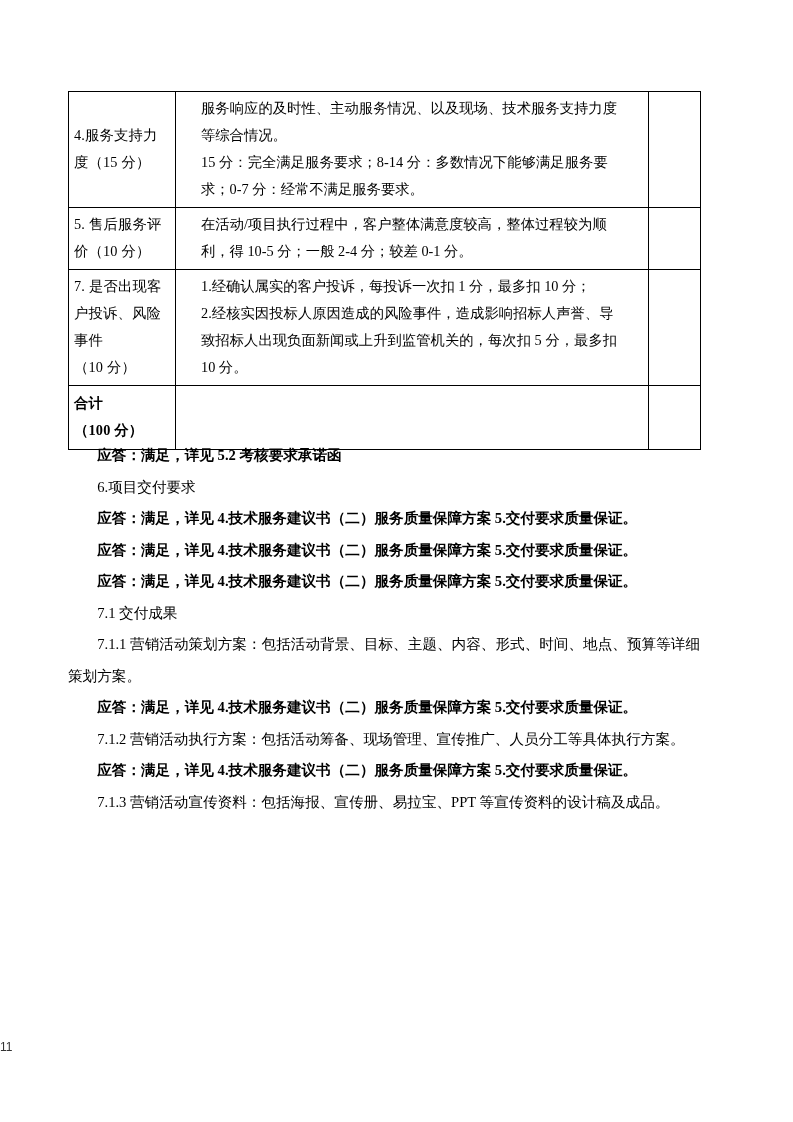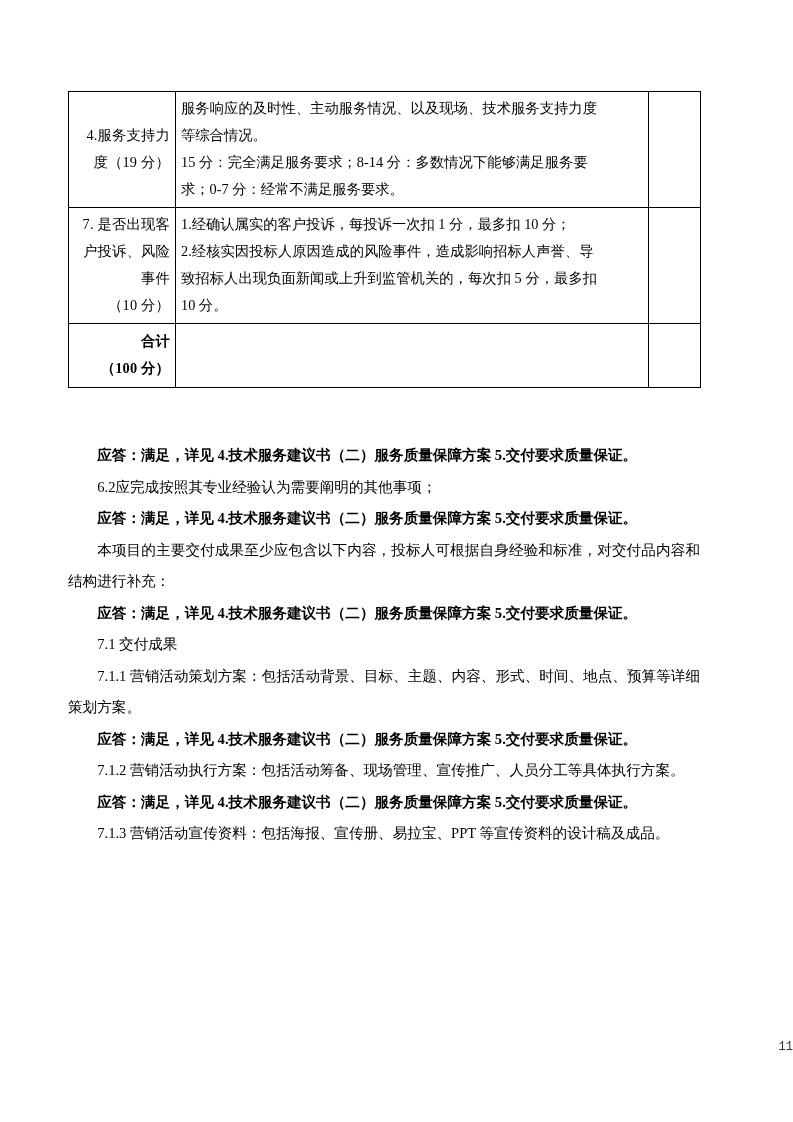--- a/index.html
+++ b/index.html
@@ -35,30 +35,31 @@
     vertical-align: middle;
     font-size: 14.3px;
     line-height: 27px;
     font-family: "Liberation Serif", "DejaVu Serif", serif;
   }
   .col-criterion { width: 107px; text-align: center; }
   .col-desc      { width: 473px; text-align: left; }
   .col-score     { width: 52px; }
 
   .criterion-cell {
-    text-align: right;
+    text-align: left;
     letter-spacing: 0.2px;
   }
   .criterion-cell .ln { display: block; white-space: nowrap; }
 
   .desc-cell .ln {
     display: block;
     text-align: justify;
     text-justify: inter-ideograph;
     white-space: nowrap;
+    margin-left: 20px;
   }
   .desc-cell .ln.wide {
     letter-spacing: 0.05px;
   }
 
   .total-row td { height: 56px; font-weight: bold; }
 
   
   .body-block {
     position: absolute;
@@ -77,53 +78,64 @@
   p.para.bold {
     font-weight: bold;
   }
 
   
   .page-number {
     position: absolute;
     left: 0;
     top: 1040px;
     width: 793px;
-    text-align: right;
+    text-align: left;
     font-size: 12px;
-    font-family: Liberation Mono, monospace;
+    font-family: Liberation Sans, sans-serif;
     color: #333333;
   }
 </style>
 </head>
 <body>
 
 <div class="page">
 
   <table class="score-table">
     <colgroup>
       <col class="col-criterion">
       <col class="col-desc">
       <col class="col-score">
     </colgroup>
     <tbody>
 
       <tr>
         <td class="criterion-cell">
           <span class="ln">4.服务支持力</span>
-          <span class="ln">度（19 分）</span>
+          <span class="ln">度（15 分）</span>
         </td>
         <td class="desc-cell">
           <span class="ln wide">服务响应的及时性、主动服务情况、以及现场、技术服务支持力度</span>
           <span class="ln">等综合情况。</span>
           <span class="ln wide">15 分：完全满足服务要求；8-14 分：多数情况下能够满足服务要</span>
           <span class="ln">求；0-7 分：经常不满足服务要求。</span>
         </td>
         <td class="score-cell"></td>
       </tr>
 
+      <tr>
+        <td class="criterion-cell">
+          <span class="ln">5. 售后服务评</span>
+          <span class="ln">价（10 分）</span>
+        </td>
+        <td class="desc-cell">
+          <span class="ln wide">在活动/项目执行过程中，客户整体满意度较高，整体过程较为顺</span>
+          <span class="ln">利，得 10-5 分；一般 2-4 分；较差 0-1 分。</span>
+        </td>
+        <td class="score-cell"></td>
+      </tr>
 
 
       <tr>
         <td class="criterion-cell">
           <span class="ln">7. 是否出现客</span>
           <span class="ln">户投诉、风险</span>
           <span class="ln">事件</span>
           <span class="ln">（10 分）</span>
         </td>
         <td class="desc-cell">
@@ -141,24 +153,24 @@
           <span class="ln">（100 分）</span>
         </td>
         <td class="desc-cell"></td>
         <td class="score-cell"></td>
       </tr>
 
     </tbody>
   </table>
 
   <div class="body-block">
+    <p class="para bold">应答：满足，详见 5.2 考核要求承诺函</p>
+    <p class="para">6.项目交付要求</p>
     <p class="para bold">应答：满足，详见 4.技术服务建议书（二）服务质量保障方案 5.交付要求质量保证。</p>
-    <p class="para">6.2应完成按照其专业经验认为需要阐明的其他事项；</p>
     <p class="para bold">应答：满足，详见 4.技术服务建议书（二）服务质量保障方案 5.交付要求质量保证。</p>
-    <p class="para">本项目的主要交付成果至少应包含以下内容，投标人可根据自身经验和标准，对交付品内容和结构进行补充：</p>
     <p class="para bold">应答：满足，详见 4.技术服务建议书（二）服务质量保障方案 5.交付要求质量保证。</p>
     <p class="para">7.1 交付成果</p>
     <p class="para">7.1.1 营销活动策划方案：包括活动背景、目标、主题、内容、形式、时间、地点、预算等详细策划方案。</p>
     <p class="para bold">应答：满足，详见 4.技术服务建议书（二）服务质量保障方案 5.交付要求质量保证。</p>
     <p class="para">7.1.2 营销活动执行方案：包括活动筹备、现场管理、宣传推广、人员分工等具体执行方案。</p>
     <p class="para bold">应答：满足，详见 4.技术服务建议书（二）服务质量保障方案 5.交付要求质量保证。</p>
     <p class="para">7.1.3 营销活动宣传资料：包括海报、宣传册、易拉宝、PPT 等宣传资料的设计稿及成品。</p>
   </div>
 
   <div class="page-number">11</div>

